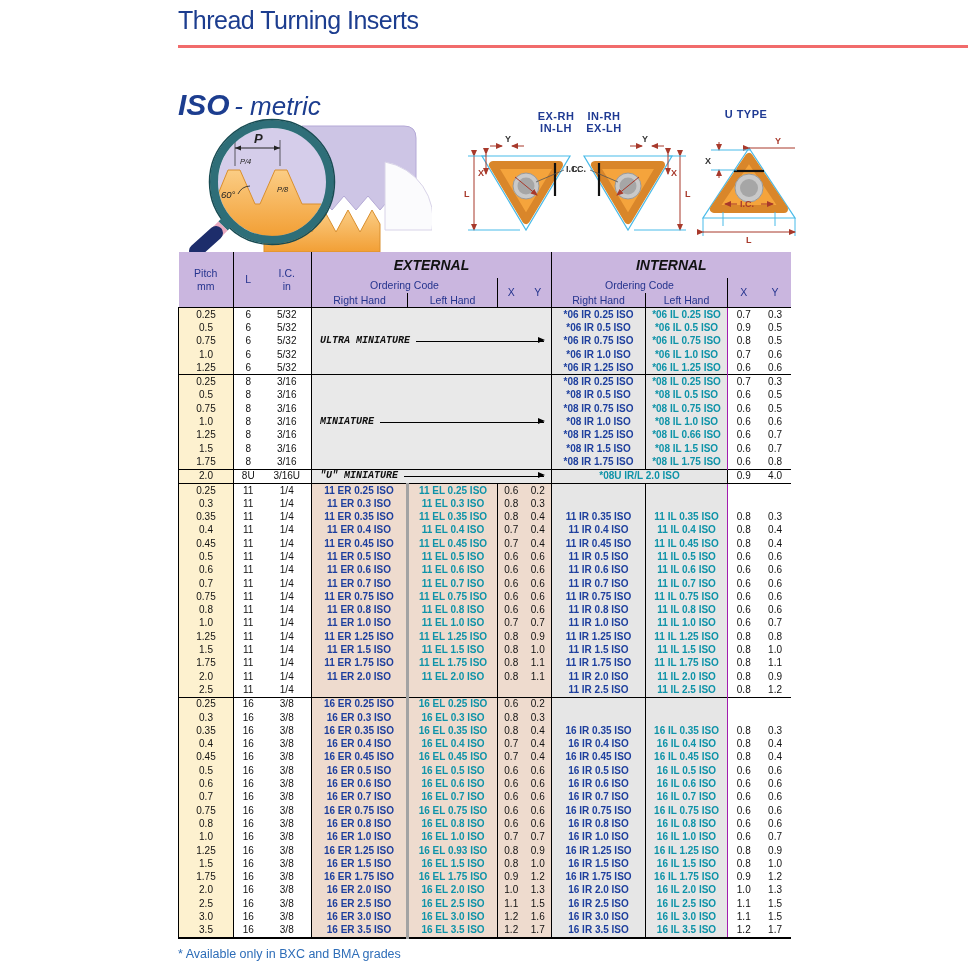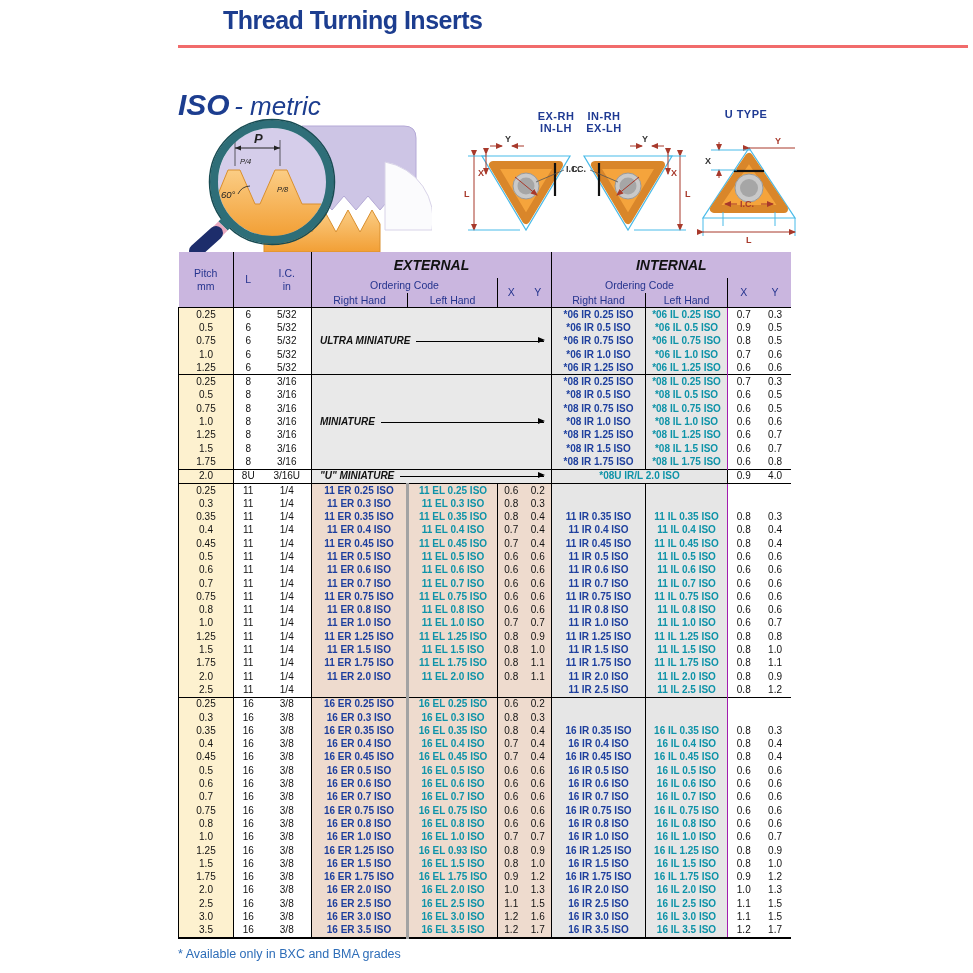--- a/index.html
+++ b/index.html
@@ -1,21 +1,21 @@
 <!DOCTYPE html>
 <html><head>
 <meta charset="utf-8">
 <style>
   html,body{margin:0;padding:0;background:#fff;}
   .page{position:relative;width:973px;height:973px;background:#fff;overflow:hidden;
         font-family:"Liberation Sans",sans-serif;}
 
   
-  .doc-title{position:absolute;left:178px;top:6px;font-size:25px;font-weight:bold;
-             color:#1c3d8f;letter-spacing:-0.5px;margin-left:45px;}
+  .doc-title{position:absolute;left:178px;top:6px;font-size:25px;font-weight:normal;
+             color:#1c3d8f;letter-spacing:-0.5px;}
   .title-rule{position:absolute;left:178px;top:45px;width:790px;height:3px;background:#f16b6b;}
   .iso-line{position:absolute;left:178px;top:88px;color:#1c3d8f;font-style:italic;}
   .iso-line .iso{font-size:30px;font-weight:bold;}
   .iso-line .metric{font-size:26px;font-weight:normal;}
 
   
   .thread-fig{position:absolute;left:180px;top:110px;width:252px;height:150px;}
   .inserts-fig{position:absolute;left:452px;top:106px;width:356px;height:146px;}
   .inserts-fig text.nav{font-weight:bold;fill:#1f3a93;font-size:11px;letter-spacing:0.5px;}
   .inserts-fig text.dim{fill:#a8392b;font-size:9px;font-weight:bold;}
@@ -40,21 +40,21 @@
   td.c-elh{background:#eedbce;border-right:1px solid #000;}
   td.c-ex{background:#eedbce;}
   td.c-ey{background:#eedbce;border-right:1px solid #000;}
   td.c-irh{background:#e6e6e6;border-right:1px solid #000;}
   td.c-ilh{background:#e6e6e6;border-right:1px solid #a21caf;}
   td.c-extmerge{background:#e9e9e9;border-right:1px solid #000;text-align:left;vertical-align:middle;}
   td.c-intmerge{background:#e6e6e6;border-right:1px solid #000;}
   .navy{color:#1d3f9e;font-weight:bold;}
   .teal{color:#0e93a8;font-weight:bold;}
   .mlabel{display:flex;align-items:center;gap:6px;padding:0 6px 0 7px;
-          font-style:italic;font-weight:bold;font-size:10px;color:#111;}
+          font-style:italic;font-weight:bold;font-size:10px;color:#111;font-family:Liberation Mono, monospace;}
   .mlabel .arrow{flex:1;height:0;border-top:1.3px solid #000;position:relative;}
   .mlabel .arrow::after{content:'';position:absolute;right:-1px;top:-4.3px;
           border-left:7px solid #000;border-top:3.5px solid transparent;border-bottom:3.5px solid transparent;}
 
   .footnote{position:absolute;left:178px;top:947px;font-size:12.5px;color:#2d6db8;}
 </style>
 </head>
 <body>
 
 <div class="page">
@@ -317,21 +317,21 @@
           <td class="c-irh navy">*08 IR 1.0 ISO</td>
           <td class="c-ilh teal">*08 IL 1.0 ISO</td>
           <td class="c-ix">0.6</td>
           <td class="c-iy">0.6</td>
         </tr>
         <tr>
           <td class="c-pitch">1.25</td>
           <td class="c-l">8</td>
           <td class="c-ic">3/16</td>
           <td class="c-irh navy">*08 IR 1.25 ISO</td>
-          <td class="c-ilh teal">*08 IL 1.25 ISO</td>
+          <td class="c-ilh teal">*08 IL 0.66 ISO</td>
           <td class="c-ix">0.6</td>
           <td class="c-iy">0.7</td>
         </tr>
         <tr>
           <td class="c-pitch">1.5</td>
           <td class="c-l">8</td>
           <td class="c-ic">3/16</td>
           <td class="c-irh navy">*08 IR 1.5 ISO</td>
           <td class="c-ilh teal">*08 IL 1.5 ISO</td>
           <td class="c-ix">0.6</td>

